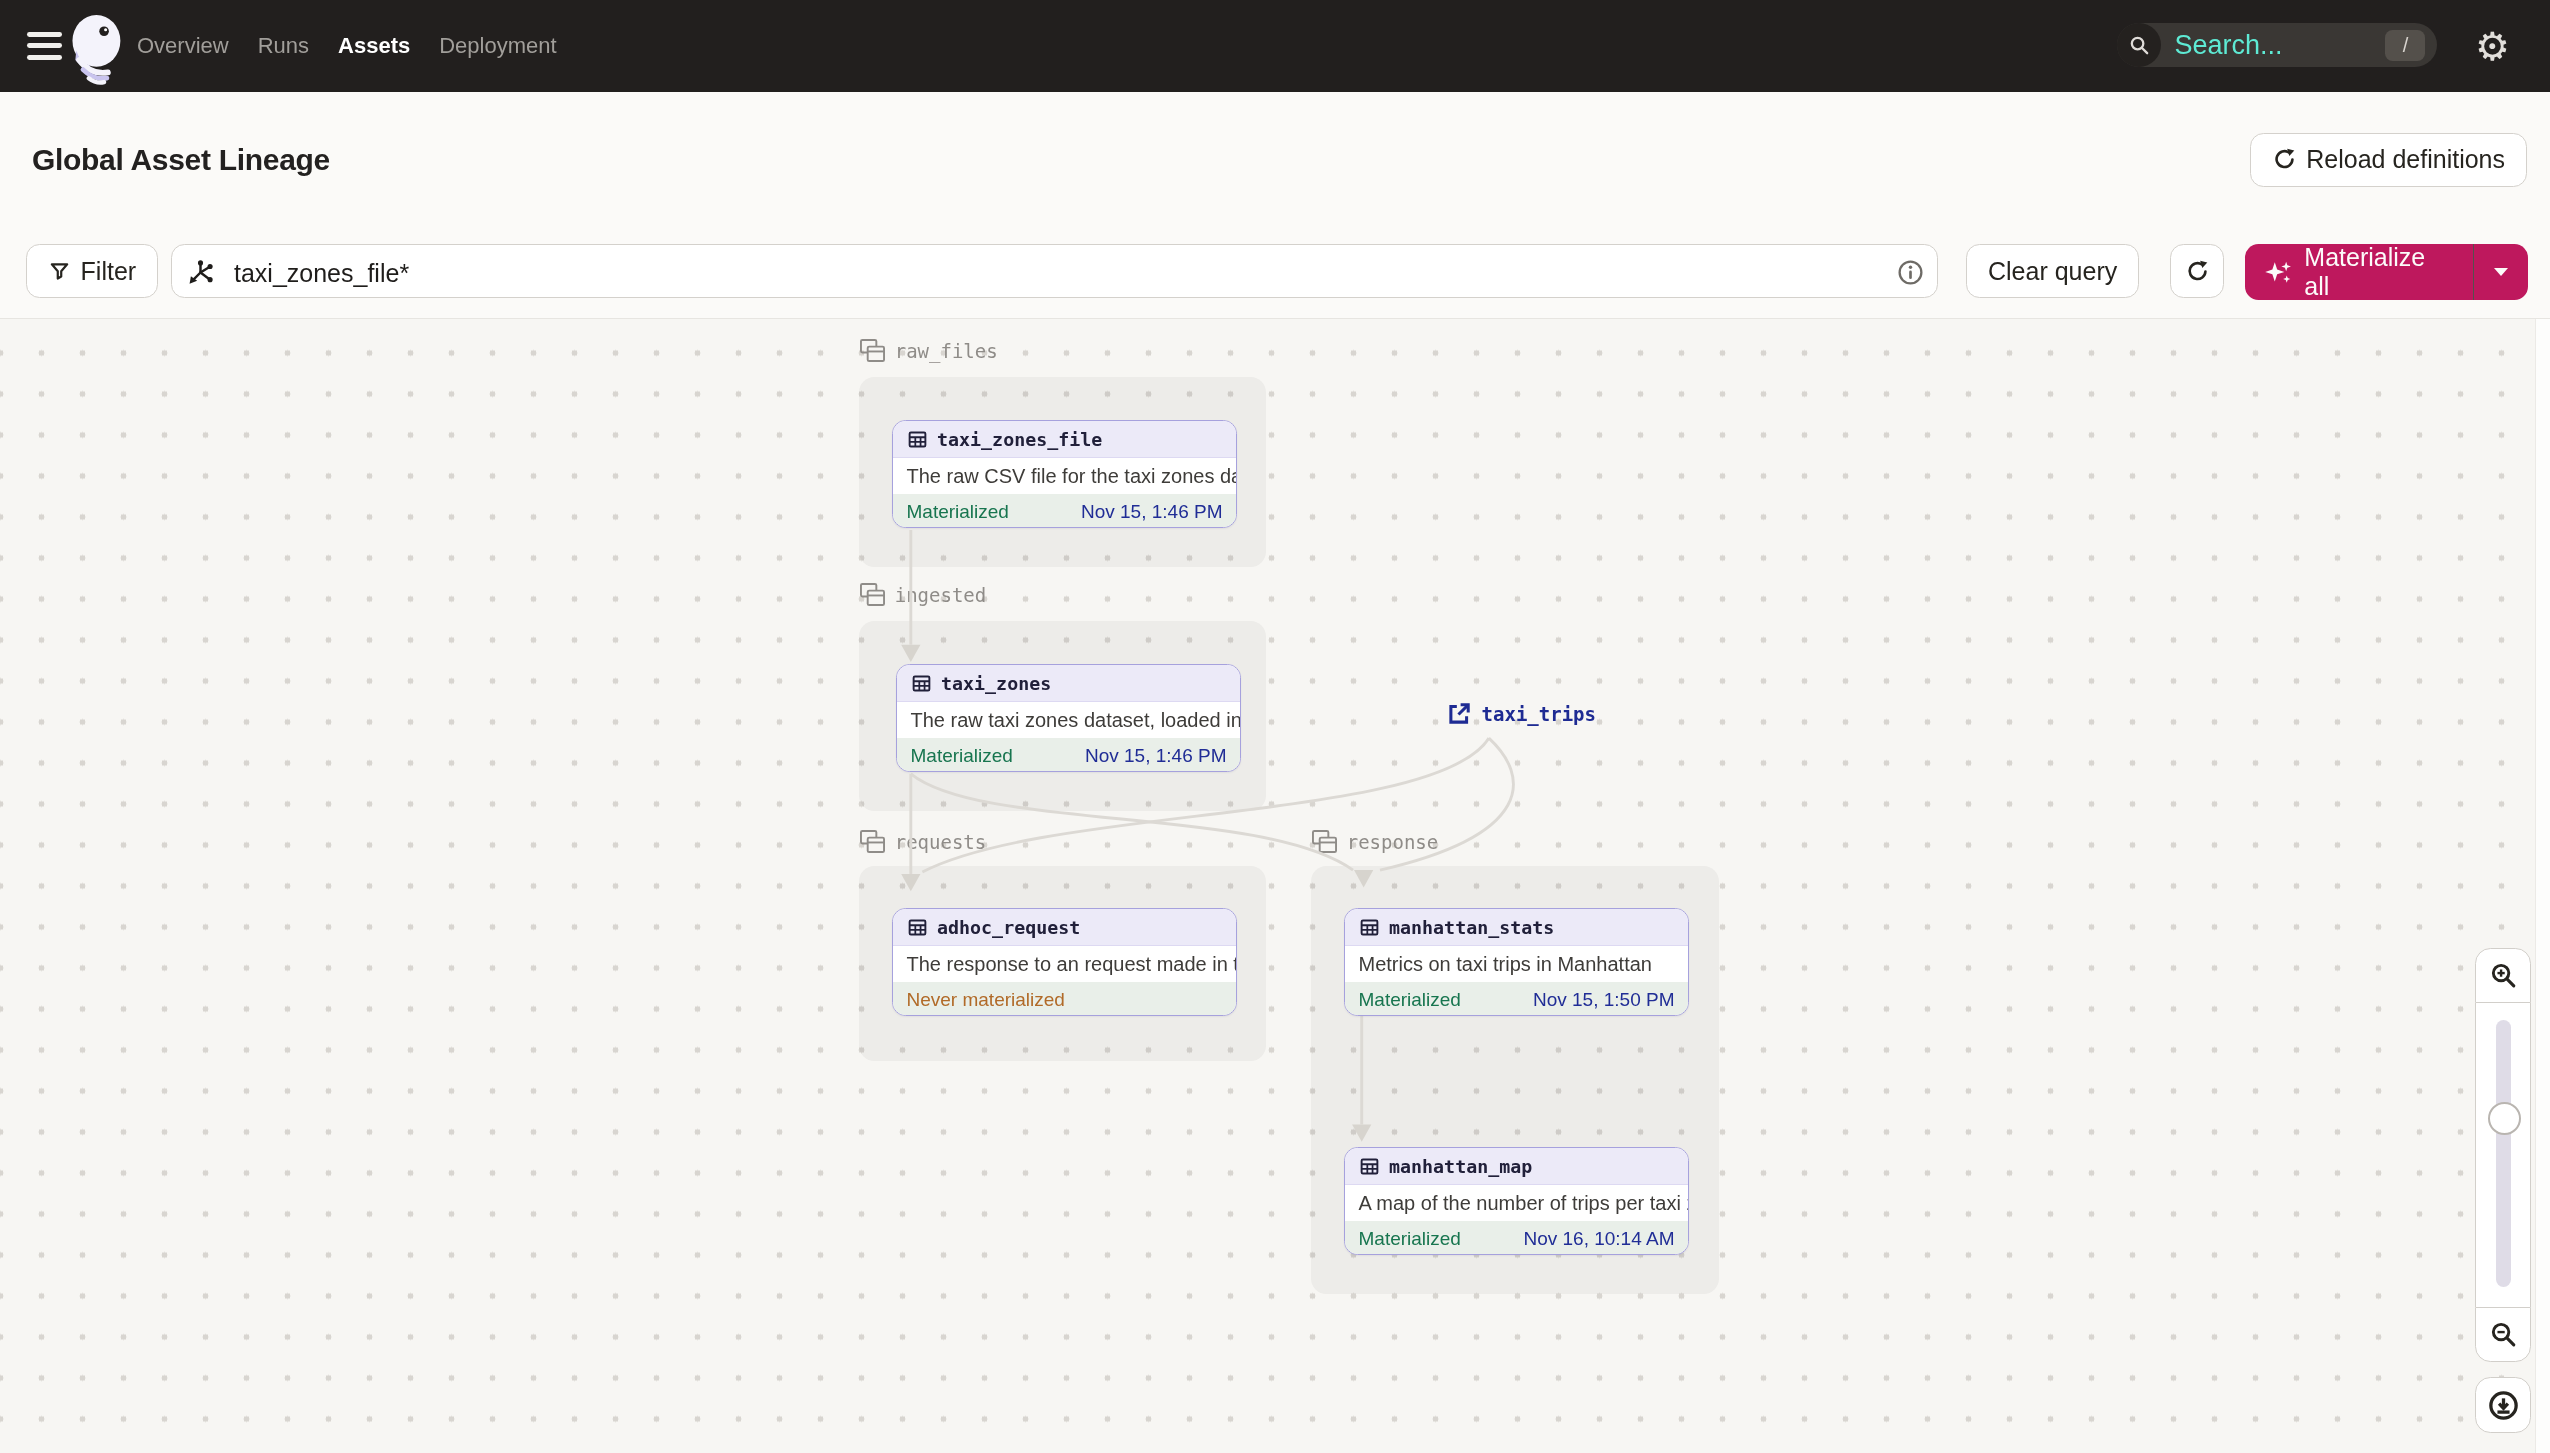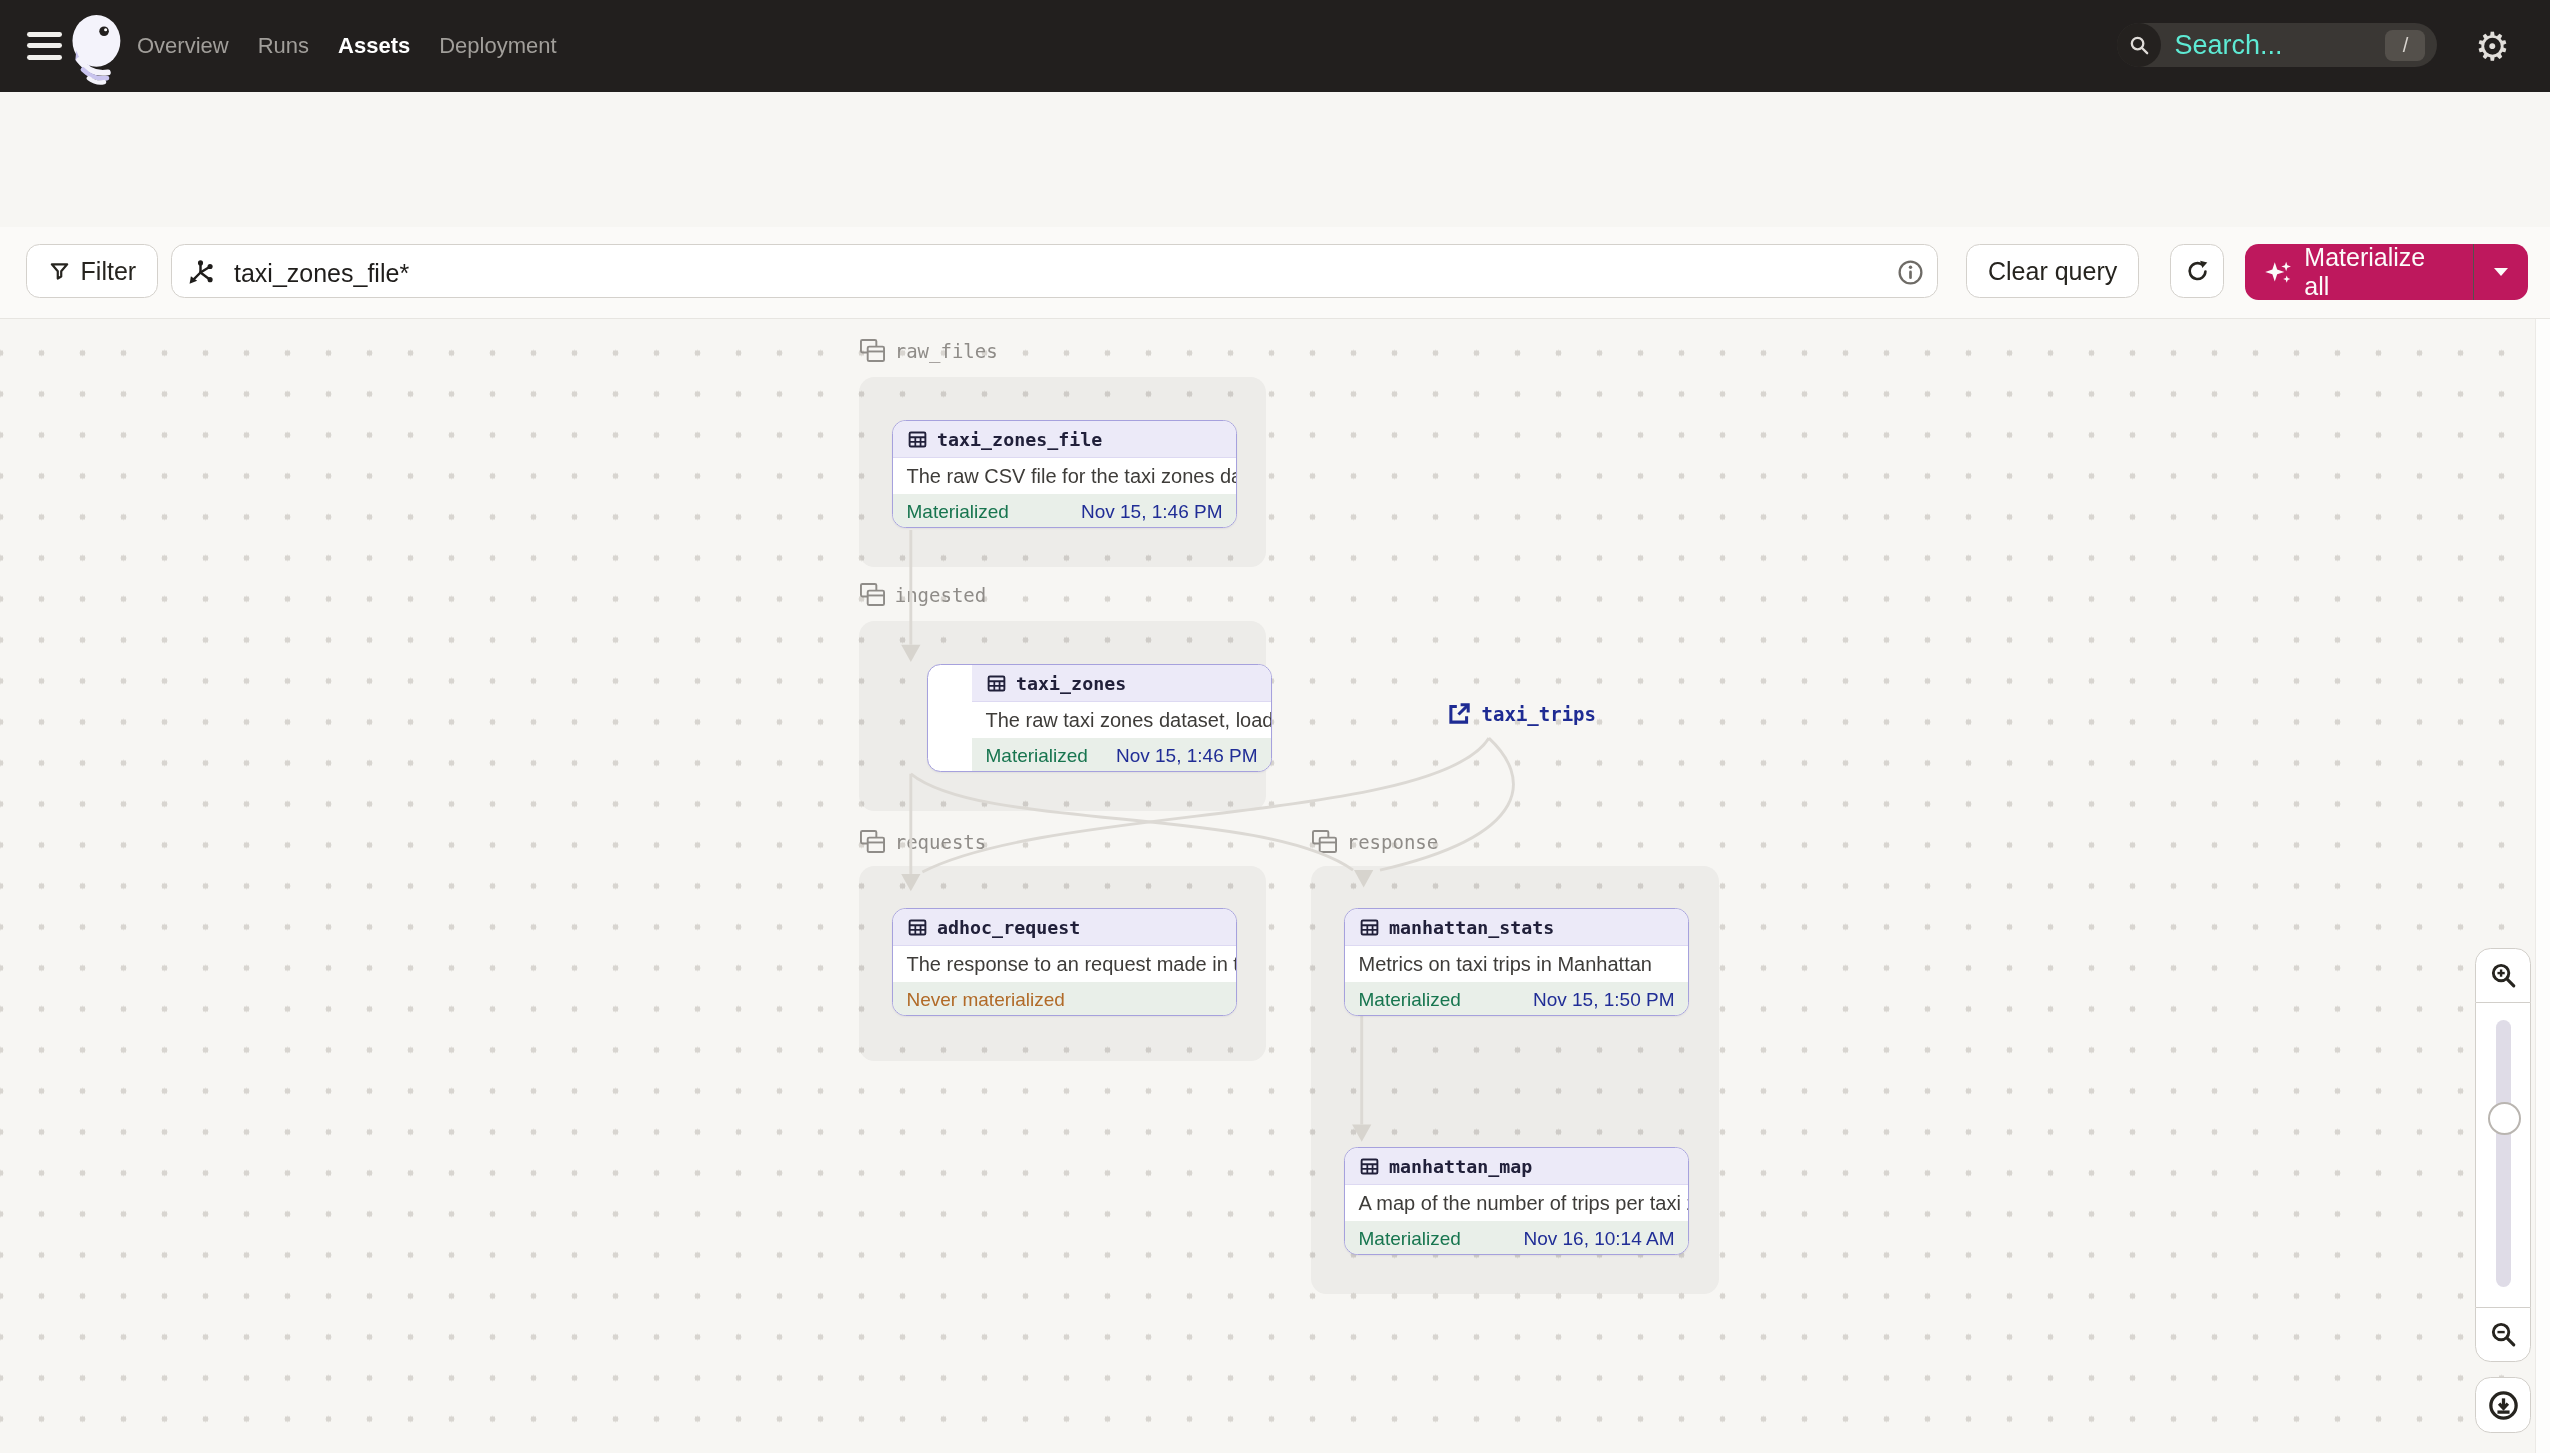--- a/index.html
+++ b/index.html
@@ -119,20 +119,30 @@
             <circle cx="10" cy="10" r="6" fill="none" stroke="#DFDCD8" stroke-width="2.4"></circle>
             <line x1="14.6" y1="14.6" x2="20" y2="20" stroke="#DFDCD8" stroke-width="2.4" stroke-linecap="round"></line>
           </svg>
       </div>
       <div class="search-ph">Search...</div>
       <div class="kbd-slash">/</div>
     </div>
     <div class="gear">⚙</div>
   </div>
 
+  <div class="pagehead">
+    <div class="pagetitle">Global Asset Lineage</div>
+    <div class="btn">
+      <svg width="25" height="25" viewBox="0 0 24 24">
+        <path d="M16.2 5.3 A7.6 7.6 0 1 0 19.6 12" fill="none" stroke="#26241F" stroke-width="2.5" stroke-linecap="round"></path>
+        <polygon points="14.6,1.6 21.4,3.4 16.6,8.6" fill="#26241F"></polygon>
+      </svg>
+      <span>Reload definitions</span>
+    </div>
+  </div>
 
   <div class="toolbar">
     <div class="btn" style="left:26px;">
       <svg width="23" height="23" viewBox="0 0 24 24">
         <path d="M4 4.5 h16 l-6.2 7.2 v5.6 l-3.6 2 v-7.6 z" fill="none" stroke="#26241F" stroke-width="2.3" stroke-linejoin="round"></path>
       </svg>
       <span>Filter</span>
     </div>
 
     <div class="query-wrap">
@@ -260,21 +270,21 @@
         </svg>
         <span>taxi_zones_file</span>
       </div>
       <div class="node-d">The raw CSV file for the taxi zones dat...</div>
       <div class="node-f">
         <span class="st-ok">Materialized</span>
         <span class="ts">Nov 15, 1:46 PM</span>
       </div>
     </div>
 
-    <div class="node" style="left:927px;top:345px;padding-left:44px;">
+    <div class="node" style="left:896px;top:345px;">
       <div class="node-h">
         <svg width="21" height="21" viewBox="0 0 24 24">
           <rect x="3" y="4" width="18" height="16" rx="1.5" fill="none" stroke="#21203A" stroke-width="2.2"></rect>
           <line x1="3" y1="9.5" x2="21" y2="9.5" stroke="#21203A" stroke-width="2.2"></line>
           <line x1="9.5" y1="9.5" x2="9.5" y2="20" stroke="#21203A" stroke-width="2"></line>
           <line x1="15.5" y1="9.5" x2="15.5" y2="20" stroke="#21203A" stroke-width="2"></line>
           <line x1="3" y1="14.8" x2="21" y2="14.8" stroke="#21203A" stroke-width="2"></line>
         </svg>
         <span>taxi_zones</span>
       </div>

